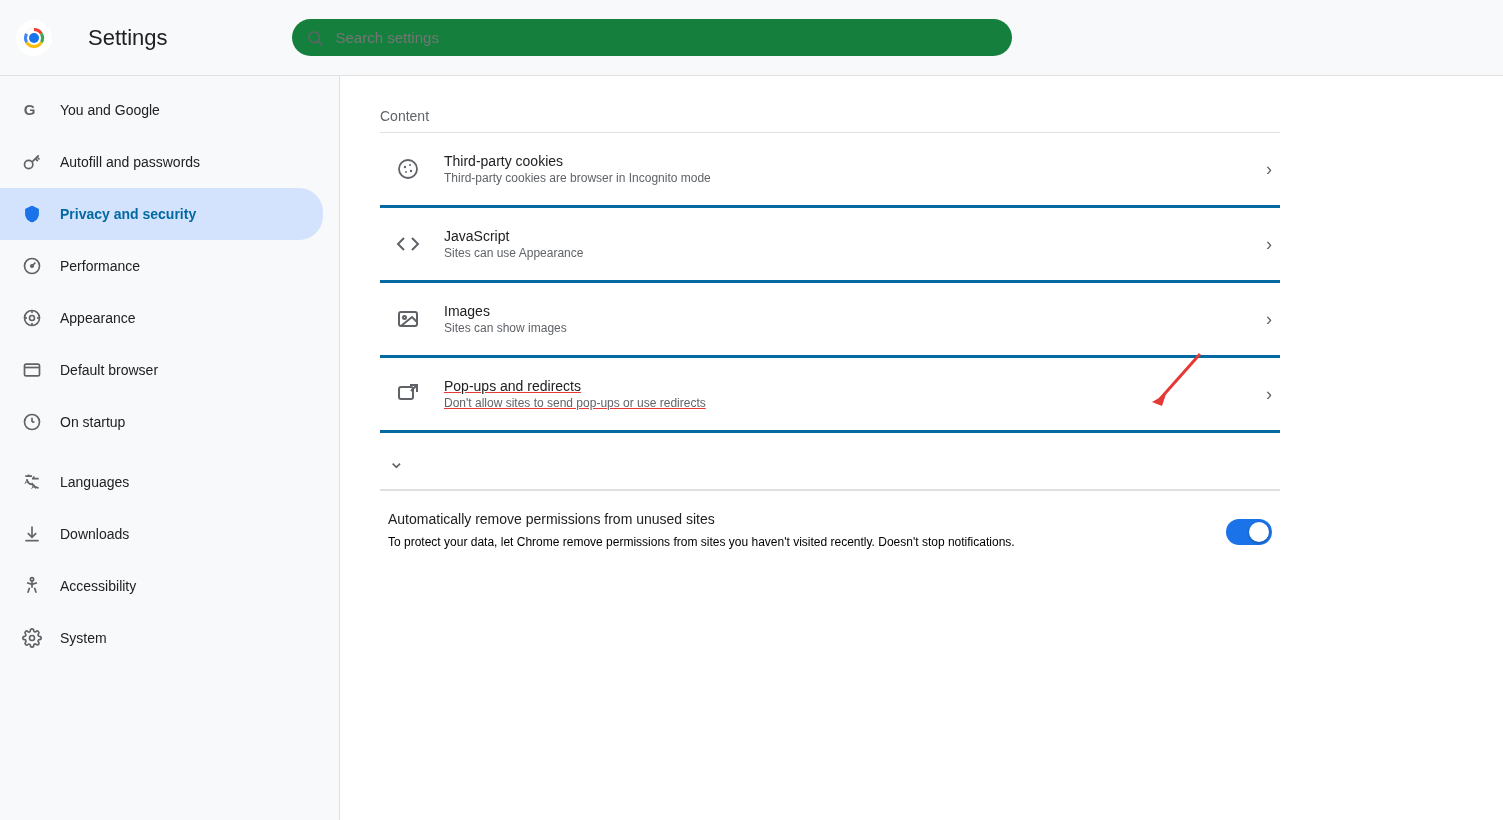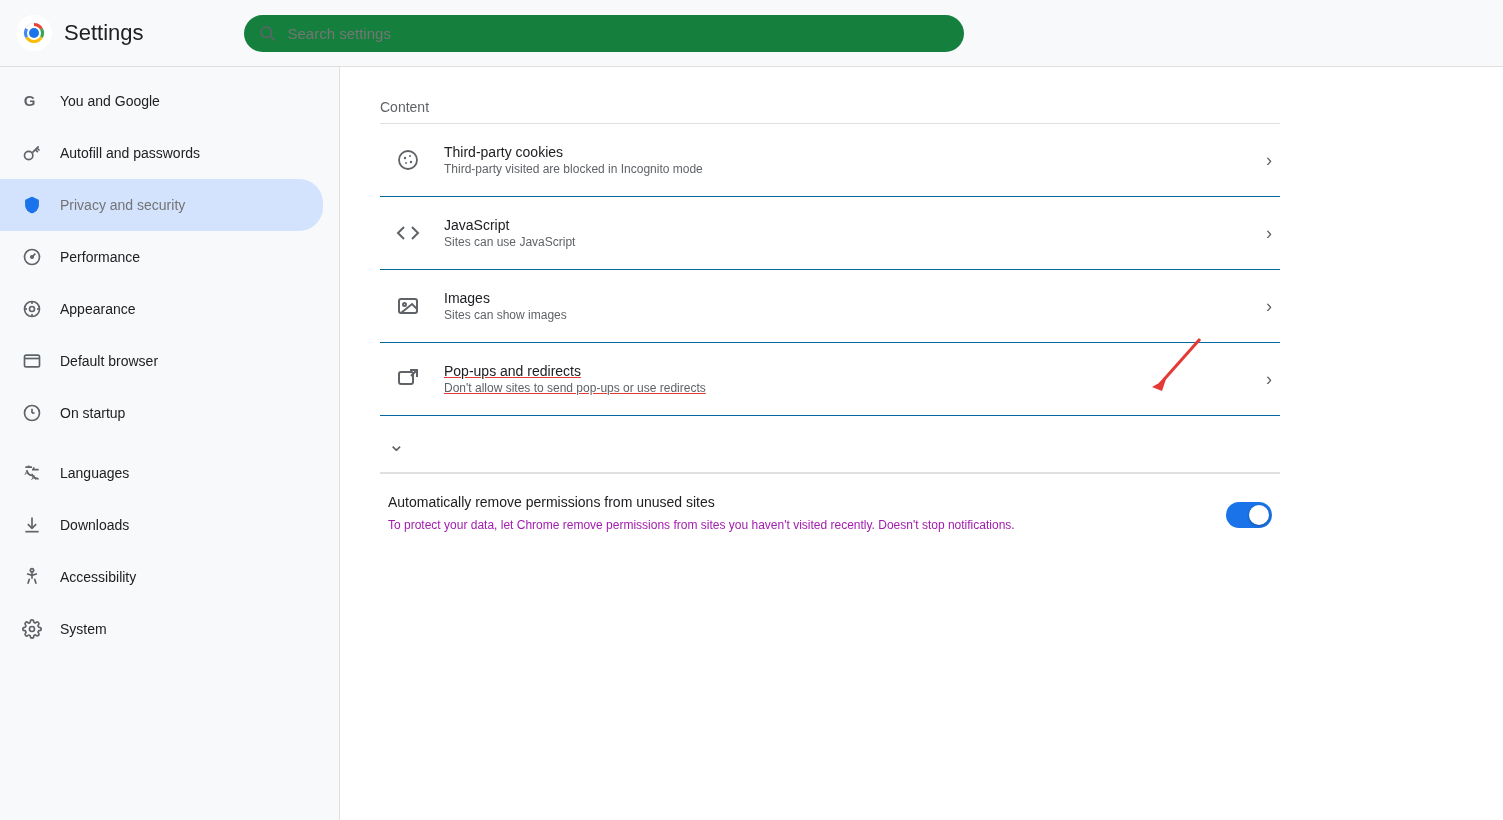--- a/index.html
+++ b/index.html
@@ -1,20 +1,20 @@
 <!DOCTYPE html>
 <html><head>
   <meta charset="utf-8">
   <style>
     * { box-sizing: border-box; margin: 0; padding: 0; }
     body { font-family: 'Segoe UI', Arial, sans-serif; background: #f8f9fa; display: flex; flex-direction: column; height: 820px; width: 1503px; overflow: hidden; }
 
     
     .header {
-      display: flex; align-items: center; padding: 4px 16px; background: #f8f9fa; height: 67px; border-bottom: 1px solid #e0e0e0;
+      display: flex; align-items: center; padding: 4px 16px; background: #f8f9fa; height: 76px; border-bottom: 1px solid #e0e0e0; gap: 24px;
     }
     .chrome-logo {
       width: 36px; height: 36px; margin-right: 12px; flex-shrink: 0;
     }
     .header-title {
       font-size: 22px; font-weight: 500; color: #202124; margin-right: 20px; white-space: nowrap;
     }
     .search-bar {
       flex: 1; max-width: 720px; position: relative; margin-left: 80px;
     }
@@ -31,21 +31,21 @@
     }
 
     
     .sidebar {
       width: 340px; background: #f8f9fa; overflow-y: auto; padding: 8px 0; border-right: 1px solid #e0e0e0; flex-shrink: 0; position: relative;
     }
     .sidebar-item {
       display: flex; align-items: center; padding: 12px 24px 12px 20px; cursor: pointer; border-radius: 0 24px 24px 0; margin-right: 16px; color: #202124; text-decoration: none; min-height: 52px;
     }
     .sidebar-item.active { background: #d3e3fd; color: #1a73e8; }
-    .sidebar-item.active .sidebar-item-label { color: #737373; font-weight: 400; }
+    .sidebar-item.active .sidebar-item-label { color: #0369a1; font-weight: 700; }
     .sidebar-item-icon {
       width: 24px; height: 24px; margin-right: 16px; flex-shrink: 0; display: flex; align-items: center; justify-content: center; color: #5f6368;
     }
     .sidebar-item.active .sidebar-item-icon { color: #1a73e8; }
     .sidebar-item-label { font-size: 14px; color: #202124; }
 
     
     .content-area {
       flex: 1; overflow-y: auto; background: #fff; padding: 0;
     }
@@ -53,21 +53,21 @@
       max-width: 980px; padding: 20px 40px;
     }
 
     
     .section-heading {
       font-size: 14px; color: #5f6368; font-weight: 400; padding: 12px 0 8px 0; border-bottom: 1px solid #e0e0e0; margin-bottom: 0;
     }
 
     
     .content-row {
-      display: flex; align-items: center; padding: 16px 8px; border-bottom: 1px solid #0369a1; cursor: pointer; position: relative;
+      display: flex; align-items: center; padding: 16px 8px; border-bottom: 3px solid #0369a1; cursor: pointer; position: relative;
     }
     .content-row-icon {
       width: 40px; height: 40px; flex-shrink: 0; display: flex; align-items: center; justify-content: center; color: #5f6368; margin-right: 16px;
     }
     .content-row-text { flex: 1; }
     .content-row-title { font-size: 14px; color: #202124; font-weight: 400; }
     .content-row-subtitle { font-size: 12px; color: #5f6368; margin-top: 2px; }
     .content-row-chevron {
       color: #5f6368; font-size: 18px; margin-left: 16px;
     }
@@ -86,21 +86,21 @@
     }
     .additional-settings-label { flex: 1; font-size: 14px; color: #202124; }
     .chevron-down { font-size: 20px; color: #5f6368; }
 
     
     .auto-remove-row {
       display: flex; align-items: center; padding: 20px 8px; gap: 16px;
     }
     .auto-remove-text { flex: 1; }
     .auto-remove-title { font-size: 14px; color: #202124; margin-bottom: 6px; }
-    .auto-remove-subtitle { font-size: 12px; color: #a21caf; line-height: 1.5; max-width: 820px; }
+    .auto-remove-subtitle { font-size: 12px; color: #000000; line-height: 1.5; max-width: 820px; }
 
     
     .toggle-switch {
       width: 46px; height: 26px; background: #1a73e8; border-radius: 13px; position: relative; flex-shrink: 0; cursor: pointer; margin-top: 2px;
     }
     .toggle-switch::after {
       content: ''; position: absolute; right: 3px; top: 3px; width: 20px; height: 20px; background: #fff; border-radius: 50%; box-shadow: 0 1px 3px rgba(0,0,0,0.3);
     }
 
     
@@ -286,35 +286,35 @@
           <svg width="24" height="24" viewBox="0 0 24 24" fill="none" stroke="#5f6368" stroke-width="1.8">
             <circle cx="12" cy="12" r="9"></circle>
             <circle cx="9" cy="10" r="1.2" fill="#5f6368" stroke="none"></circle>
             <circle cx="14" cy="8" r="1" fill="#5f6368" stroke="none"></circle>
             <circle cx="15" cy="14" r="1.2" fill="#5f6368" stroke="none"></circle>
             <circle cx="10" cy="15" r="0.9" fill="#5f6368" stroke="none"></circle>
           </svg>
         </div>
         <div class="content-row-text">
           <div class="content-row-title">Third-party cookies</div>
-          <div class="content-row-subtitle">Third-party visited are blocked in Incognito mode</div>
+          <div class="content-row-subtitle">Third-party cookies are browser in Incognito mode</div>
         </div>
         <span class="content-row-chevron">›</span>
       </div>
 
       <div class="content-row">
         <div class="content-row-icon">
           <svg width="24" height="24" viewBox="0 0 24 24" fill="none" stroke="#5f6368" stroke-width="2">
             <polyline points="8,6 2,12 8,18"></polyline>
             <polyline points="16,6 22,12 16,18"></polyline>
           </svg>
         </div>
         <div class="content-row-text">
           <div class="content-row-title">JavaScript</div>
-          <div class="content-row-subtitle">Sites can use JavaScript</div>
+          <div class="content-row-subtitle">Sites can use Appearance</div>
         </div>
         <span class="content-row-chevron">›</span>
       </div>
 
       <div class="content-row">
         <div class="content-row-icon">
           <svg width="24" height="24" viewBox="0 0 24 24" fill="none" stroke="#5f6368" stroke-width="2">
             <rect x="3" y="5" width="18" height="14" rx="2"></rect>
             <circle cx="8.5" cy="10.5" r="1.5"></circle>
             <polyline points="21,15 16,10 5,19"></polyline>

